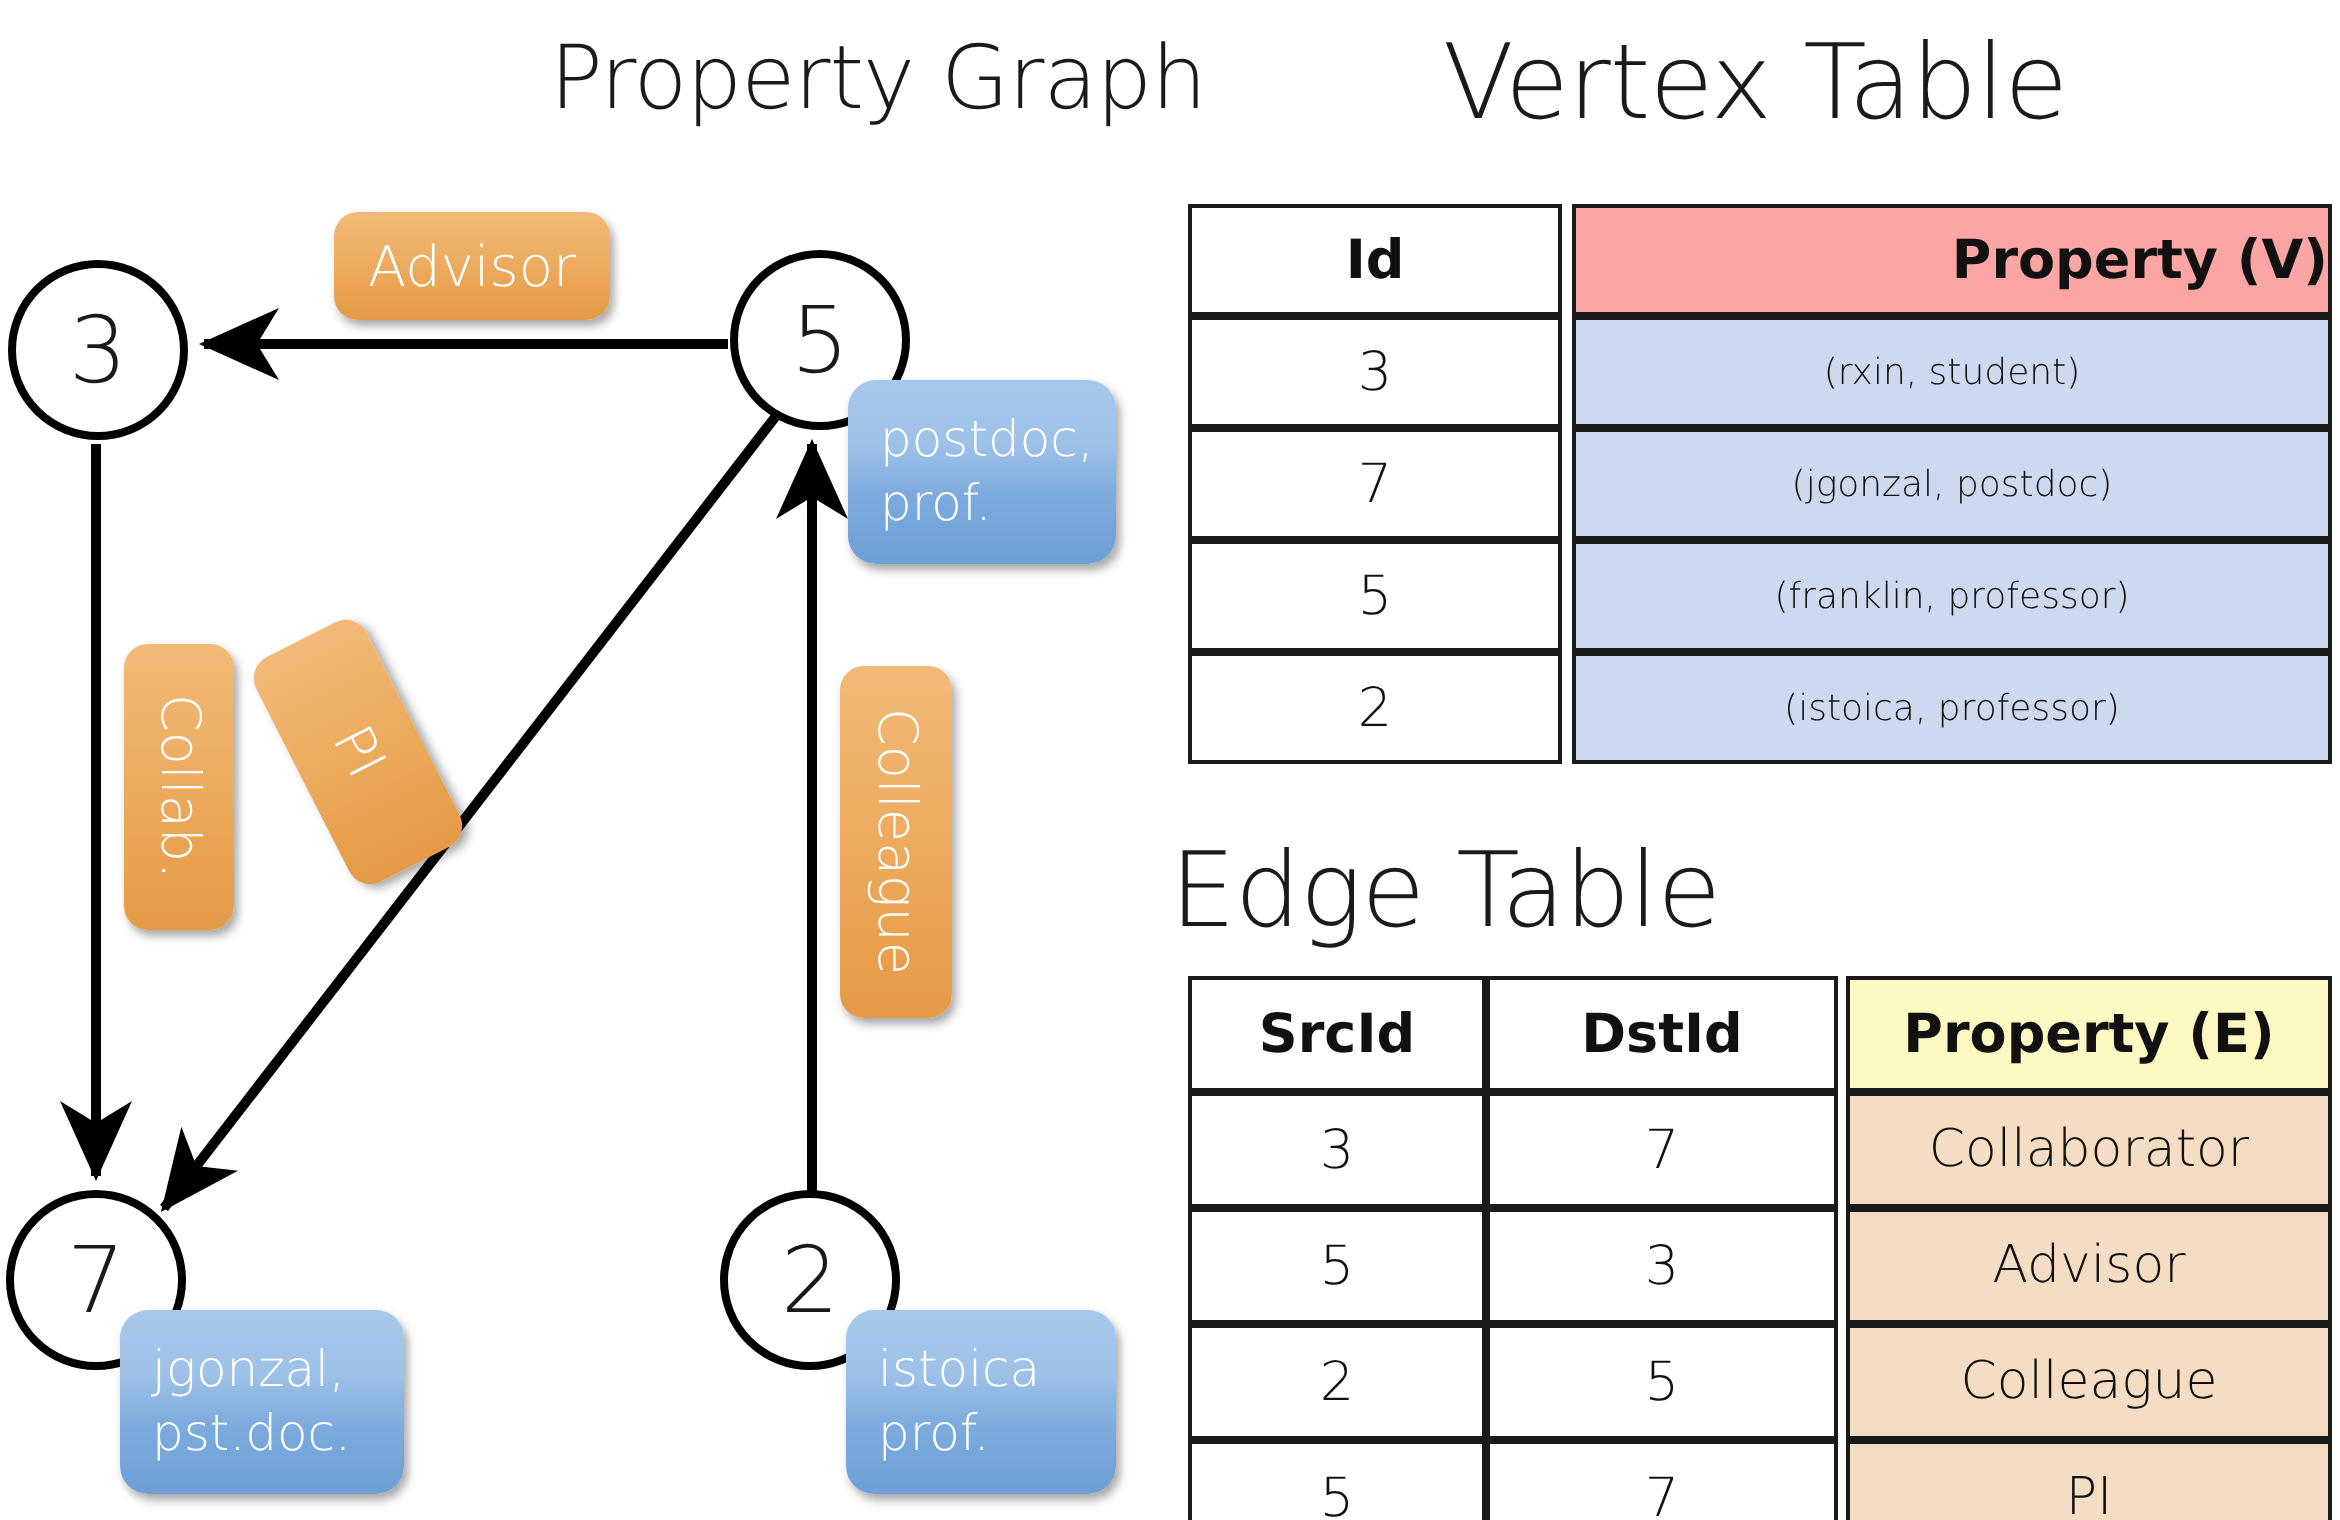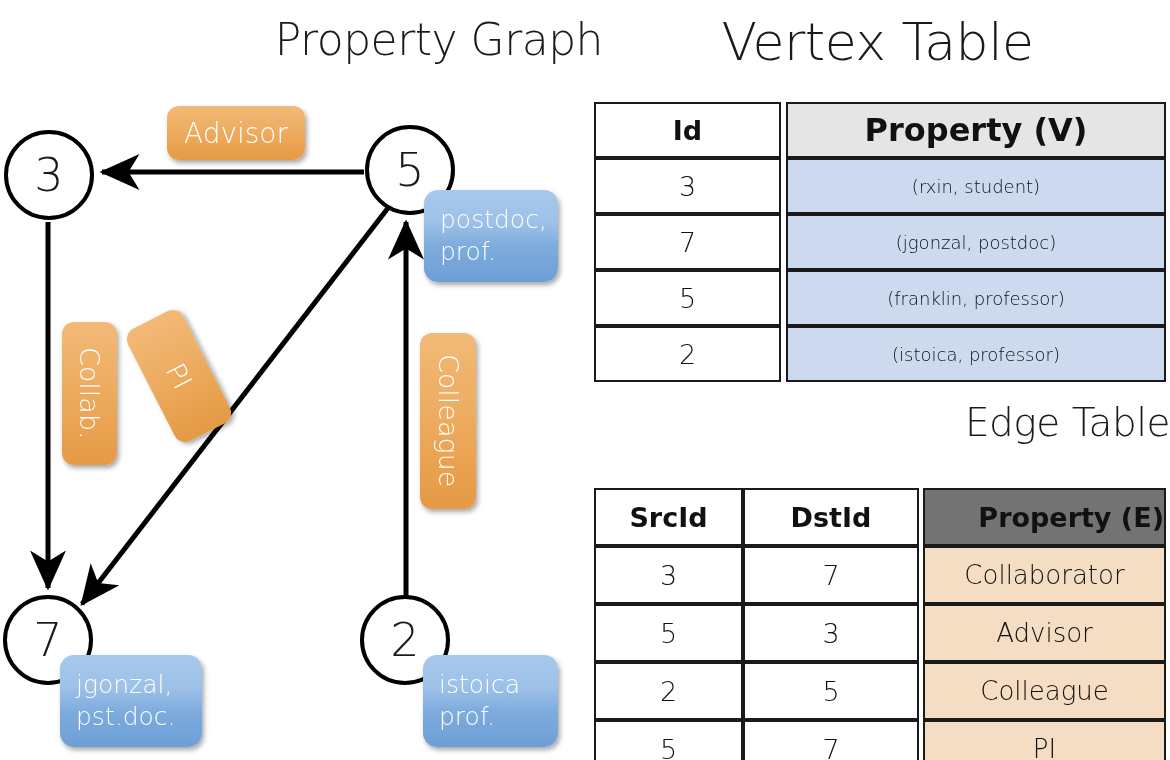--- a/index.html
+++ b/index.html
@@ -30,23 +30,23 @@
     text-align: right;
     font-size: 44px;
     margin-left: 18px;
   }
   #title-vertex-table {
     left: 585px; top: 12px; width: 585px;
     text-align: center;
     font-size: 52px;
   }
   #title-edge-table {
-    left: 585px; top: 400px; width: 585px;
-    text-align: right;
-    font-size: 39px;
+    left: 585px; top: 416px; width: 585px;
+    text-align: left;
+    font-size: 52px;
   }
 
   
   #graph-panel {
     position: absolute;
     left: 0; top: 0; width: 585px; height: 760px;
   }
   #graph-edges {
     position: absolute; left: 0; top: 0;
     width: 585px; height: 760px;
@@ -159,39 +159,39 @@
   }
 
   
   #vertex-table {
     left: 594px; top: 102px; width: 572px;
   }
   #vertex-table col.c-id   { width: 187px; }
   #vertex-table col.c-gap  { width: 5px;  }
   #vertex-table col.c-prop { width: 380px; }
   #vertex-table th.hd-id   { height: 52px; font-size: 27px; }
-  #vertex-table th.hd-prop { height: 52px; font-size: 32px; background: #e5e5e5; }
+  #vertex-table th.hd-prop { height: 52px; font-size: 27px; background: #fca5a5; text-align: right; }
   #vertex-table td.cell-id   { height: 52px; font-size: 27px; }
   #vertex-table td.cell-prop { height: 52px; font-size: 18px; background: #ccd9ef; }
   #vertex-table .spacer {
     border: none;
     width: 5px;
     background: #fff;
   }
 
   
   #edge-table {
     left: 594px; top: 488px; width: 572px;
   }
   #edge-table col.c-src  { width: 149px; }
   #edge-table col.c-dst  { width: 176px; }
   #edge-table col.c-gap  { width: 4px; }
   #edge-table col.c-prop { width: 243px; }
   #edge-table th         { height: 54px; font-size: 27px; }
-  #edge-table th.hd-prop { background: #737373; text-align: right; }
+  #edge-table th.hd-prop { background: #fef9c3; }
   #edge-table td         { height: 54px; font-size: 27px; }
   #edge-table td.cell-prop { background: #f5ddc3; font-size: 26px; margin-left: 16px; }
   #edge-table .spacer {
     border: none;
     width: 4px;
     background: #fff;
   }
 </style>
 </head>
 <body>

